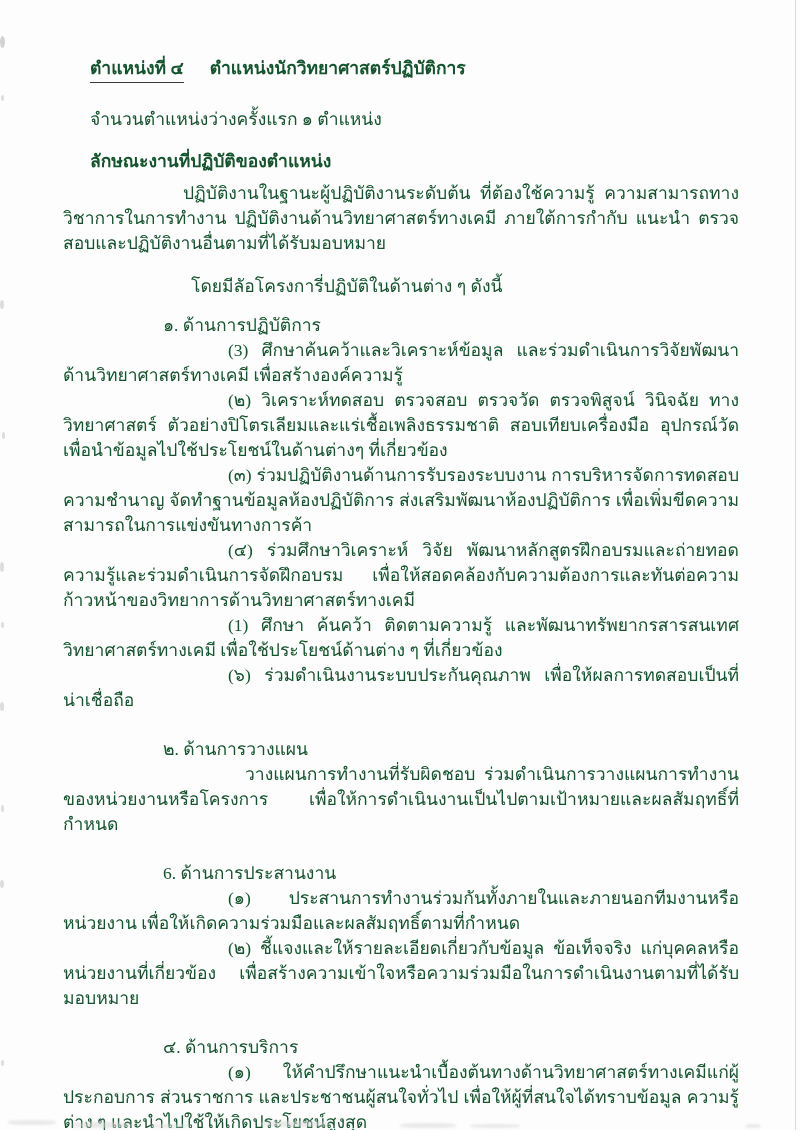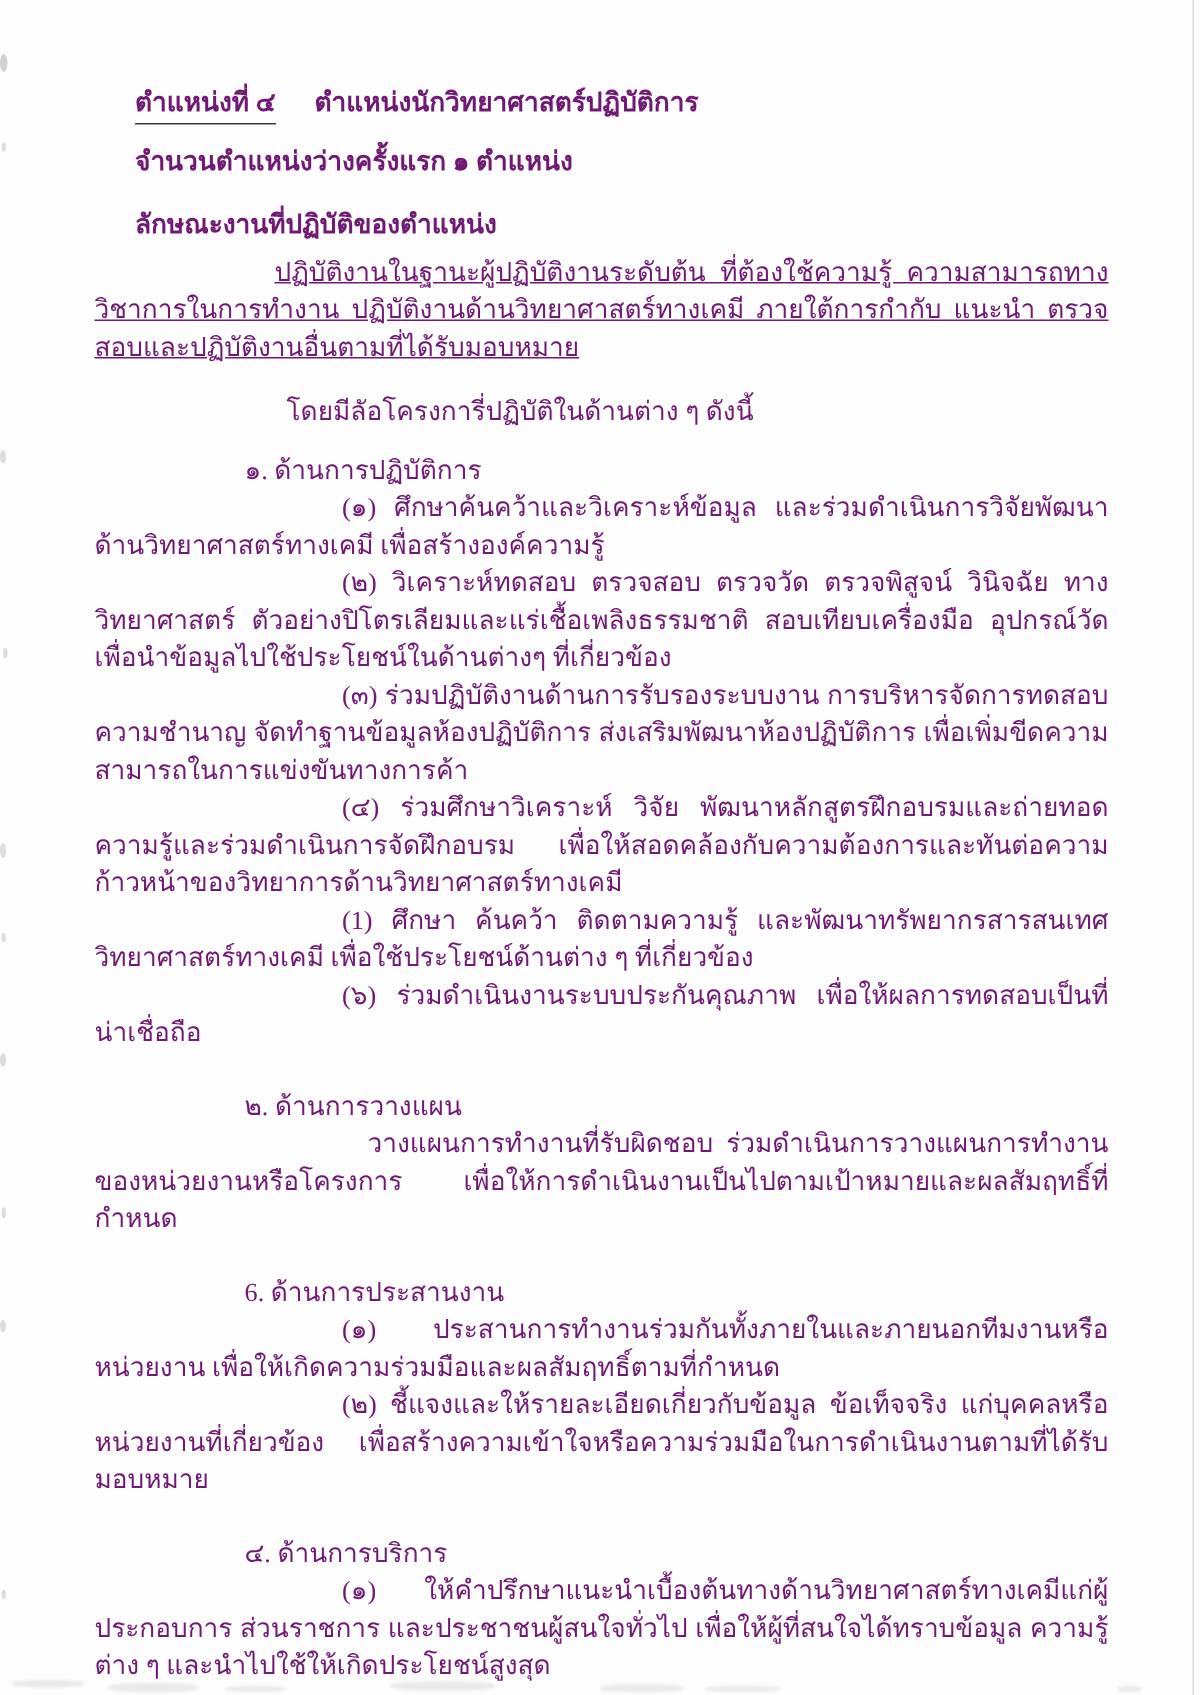--- a/index.html
+++ b/index.html
@@ -7,21 +7,21 @@
     padding: 0;
     background: #ffffff;
   }
   .page {
     position: relative;
     width: 800px;
     height: 1130px;
     background: #fdfdfd;
     overflow: hidden;
     font-family: "Liberation Serif", "DejaVu Serif", serif;
-    color: #701a75;
+    color: #14532d;
   }
   .content {
     position: absolute;
     left: 63px;
     top: 56px;
     width: 676px;
     font-size: 17.5px;
     line-height: 25px;
   }
   .title-row {
@@ -30,33 +30,32 @@
     white-space: nowrap;
   }
   .pos-label {
     display: inline-block;
     border-bottom: 1.6px solid #3a3a3a;
     padding-bottom: 1px;
     margin-right: 26px;
   }
   .vacancy-line {
     padding-left: 27px;
-    font-weight: bold;
-    margin-top: 12px;
+    font-weight: normal;
+    margin-top: 24px;
   }
   .job-heading {
     padding-left: 27px;
     font-weight: bold;
     margin-top: 17px;
   }
   .intro-para {
     margin-top: 7px;
     text-indent: 120px;
     text-align: justify;
-    text-decoration: underline;
   }
   .duties-intro {
     margin-top: 7px;
     padding-left: 128px;
   }
   .section { margin-top: 14px; }
   .section.gapped { margin-top: 24px; }
   .section-heading {
     padding-left: 100px;
   }
@@ -107,21 +106,21 @@
     <div class="vacancy-line">จำนวนตำแหน่งว่างครั้งแรก ๑ ตำแหน่ง</div>
 
     <div class="job-heading">ลักษณะงานที่ปฏิบัติของตำแหน่ง</div>
 
     <p class="intro-para">ปฏิบัติงานในฐานะผู้ปฏิบัติงานระดับต้น ที่ต้องใช้ความรู้ ความสามารถทางวิชาการในการทำงาน ปฏิบัติงานด้านวิทยาศาสตร์ทางเคมี ภายใต้การกำกับ แนะนำ ตรวจสอบและปฏิบัติงานอื่นตามที่ได้รับมอบหมาย</p>
 
     <div class="duties-intro">โดยมีลัอโครงการี่ปฏิบัติในด้านต่าง ๆ ดังนี้</div>
 
     <div class="section">
       <div class="section-heading">๑. ด้านการปฏิบัติการ</div>
-      <p class="item">(๑)  ศึกษาค้นคว้าและวิเคราะห์ข้อมูล และร่วมดำเนินการวิจัยพัฒนาด้านวิทยาศาสตร์ทางเคมี เพื่อสร้างองค์ความรู้</p>
+      <p class="item">(3)  ศึกษาค้นคว้าและวิเคราะห์ข้อมูล และร่วมดำเนินการวิจัยพัฒนาด้านวิทยาศาสตร์ทางเคมี เพื่อสร้างองค์ความรู้</p>
       <p class="item">(๒) วิเคราะห์ทดสอบ ตรวจสอบ ตรวจวัด ตรวจพิสูจน์ วินิจฉัย ทางวิทยาศาสตร์ ตัวอย่างปิโตรเลียมและแร่เชื้อเพลิงธรรมชาติ สอบเทียบเครื่องมือ อุปกรณ์วัด เพื่อนำข้อมูลไปใช้ประโยชน์ในด้านต่างๆ ที่เกี่ยวข้อง</p>
       <p class="item">(๓) ร่วมปฏิบัติงานด้านการรับรองระบบงาน การบริหารจัดการทดสอบความชำนาญ จัดทำฐานข้อมูลห้องปฏิบัติการ ส่งเสริมพัฒนาห้องปฏิบัติการ เพื่อเพิ่มขีดความสามารถในการแข่งขันทางการค้า</p>
       <p class="item">(๔) ร่วมศึกษาวิเคราะห์ วิจัย พัฒนาหลักสูตรฝึกอบรมและถ่ายทอดความรู้และร่วมดำเนินการจัดฝึกอบรม เพื่อให้สอดคล้องกับความต้องการและทันต่อความก้าวหน้าของวิทยาการด้านวิทยาศาสตร์ทางเคมี</p>
       <p class="item">(1) ศึกษา ค้นคว้า ติดตามความรู้ และพัฒนาทรัพยากรสารสนเทศวิทยาศาสตร์ทางเคมี เพื่อใช้ประโยชน์ด้านต่าง ๆ ที่เกี่ยวข้อง</p>
       <p class="item">(๖) ร่วมดำเนินงานระบบประกันคุณภาพ เพื่อให้ผลการทดสอบเป็นที่น่าเชื่อถือ</p>
     </div>
 
     <div class="section gapped">
       <div class="section-heading">๒. ด้านการวางแผน</div>
       <p class="plan-para">วางแผนการทำงานที่รับผิดชอบ ร่วมดำเนินการวางแผนการทำงานของหน่วยงานหรือโครงการ เพื่อให้การดำเนินงานเป็นไปตามเป้าหมายและผลสัมฤทธิ์ที่กำหนด</p>

